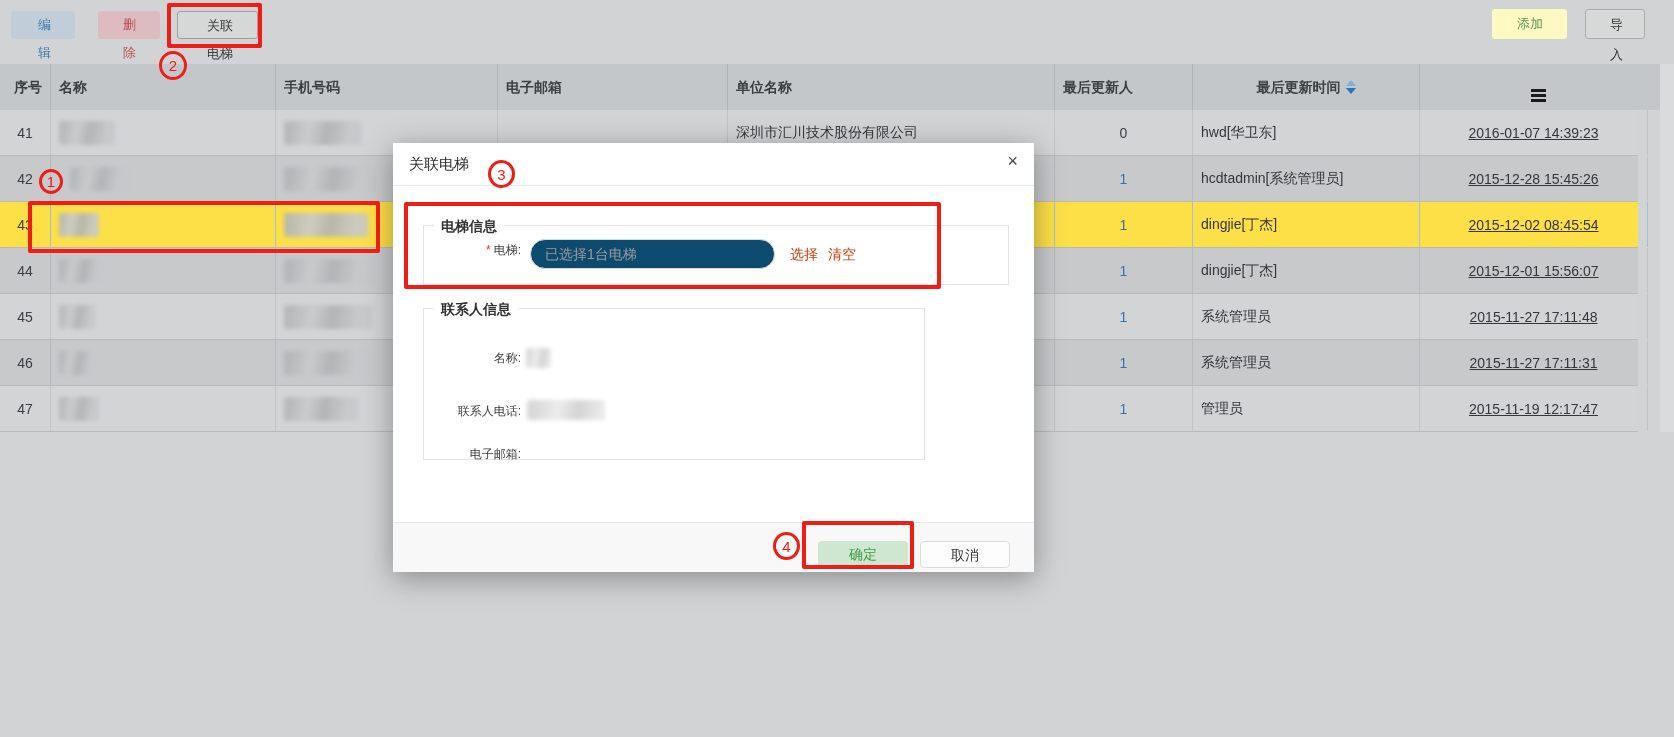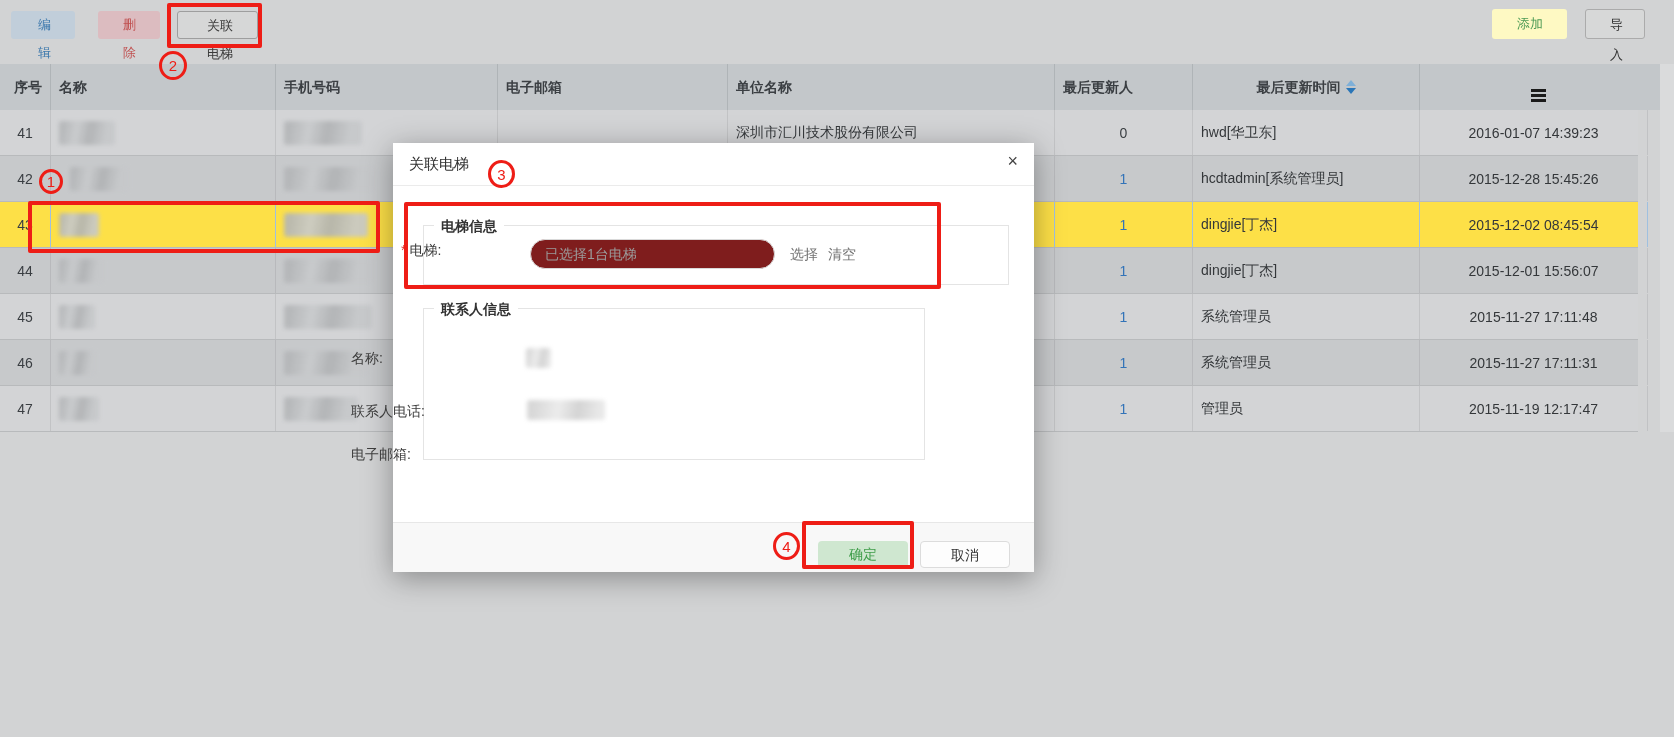--- a/index.html
+++ b/index.html
@@ -37,21 +37,21 @@
   .trow { height:46px; border-bottom:1px solid #b8babc; background:#d3d4d6; }
   .trow:nth-child(even) { background:#c7c9cb; }
   .trow.selected { background:#fde047; }
   .trow .c { display:flex; align-items:center; padding-left:8px; border-right:1px solid rgba(90,95,100,.14);
              white-space:nowrap; overflow:hidden; }
   .trow .c:last-child { border-right:none; }
   .trow.selected .c { border-right-color:#9fc0e0; }
   .c-no { justify-content:center; padding-left:0 !important; color:#3a3e42; }
   .c-count { justify-content:center; padding-left:0 !important; color:#3273b8; cursor:pointer; }
   .c-count.plain { color:#3a3e42; cursor:default; }
-  .c-time { justify-content:center; padding-left:0 !important; }
+  .c-time { justify-content:center; padding-left:0 !important;text-decoration:underline; }
   
   .blur { height:24px; border-radius:3px; filter:blur(2px); opacity:.9;
           background:linear-gradient(100deg,#b4b6b8 8%,#c9cbcd 32%,#b0b2b4 55%,#c6c8ca 82%); }
   .trow:nth-child(1) .b-name{width:56px;} .trow:nth-child(1) .b-phone{width:78px;}
   .trow:nth-child(2) .b-name{width:58px;margin-left:11px;} .trow:nth-child(2) .b-phone{width:90px;}
   .trow:nth-child(3) .b-name{width:40px;} .trow:nth-child(3) .b-phone{width:84px;}
   .trow:nth-child(4) .b-name{width:44px;} .trow:nth-child(4) .b-phone{width:88px;}
   .trow:nth-child(5) .b-name{width:36px;} .trow:nth-child(5) .b-phone{width:88px;}
   .trow:nth-child(6) .b-name{width:36px;} .trow:nth-child(6) .b-phone{width:84px;}
   .trow:nth-child(7) .b-name{width:40px;} .trow:nth-child(7) .b-phone{width:74px;}
@@ -60,28 +60,28 @@
   #modal { position:absolute; left:393px; top:143px; width:641px; height:429px;
            background:#fff; box-shadow:0 6px 28px rgba(0,0,0,.35); z-index:20; }
   #modal-title-bar { position:relative; height:43px; border-bottom:1px solid #ebebeb; }
   #modal-title { position:absolute; left:16px; top:12px; font-size:15px; color:#303030; }
   #modal-close { position:absolute; right:16px; top:9px; font-size:18px; color:#444; cursor:pointer; line-height:1; }
   .fieldset { position:absolute; border:1px solid #e4e4e4; }
   .legend { position:absolute; top:-10px; left:10px; background:#fff; padding:0 7px;
             font-weight:bold; font-size:14px; color:#333; line-height:20px; }
   #fs-elevator { left:30px; top:82px; width:586px; height:60px; }
   #fs-contact  { left:30px; top:165px; width:502px; height:152px; }
-  .fld-label { position:absolute; color:#3c3c3c; font-size:14px; line-height:30px; }
+  .fld-label { position:absolute; text-align:right; color:#3c3c3c; font-size:12px; line-height:30px; }
   #lbl-elevator { right:513px; top:92px; width:120px; }
   .req { color:#e0332c; margin-right:3px; }
   #pill-input { position:absolute; left:137px; top:96px; width:245px; height:30px;
-                border:1px solid #d9d9d9; border-radius:15px; background:#7f1d1d;
+                border:1px solid #d9d9d9; border-radius:15px; background:#0c4a6e;
                 color:#9b9b9b; font-size:14px; line-height:28px; padding:0 14px;
                 font-family:inherit; text-align:left; }
-  .mlink { position:absolute; top:96px; line-height:30px; color:#737373; font-size:14px; cursor:pointer; }
+  .mlink { position:absolute; top:96px; line-height:30px; color:#c2410c; font-size:14px; cursor:pointer; }
   #link-select { left:397px; } #link-clear { left:435px; }
   #lbl-cname  { position:absolute; top:205px; } 
   #lbl-cphone { position:absolute; top:258px; }
   #lbl-cemail { position:absolute; top:301px; }
   .fld-label.inner { position:absolute; right:513px; width:170px; line-height:20px; }
   .mblur { position:absolute; height:20px; border-radius:3px; filter:blur(2px);
            background:linear-gradient(100deg,#d8d8d8 10%,#ececec 40%,#d4d4d4 65%,#e8e8e8 90%); }
   #blur-cname  { left:133px; top:205px; width:25px; }
   #blur-cphone { left:134px; top:257px; width:78px; }
   #modal-footer { position:absolute; left:0; top:379px; width:641px; height:50px;

